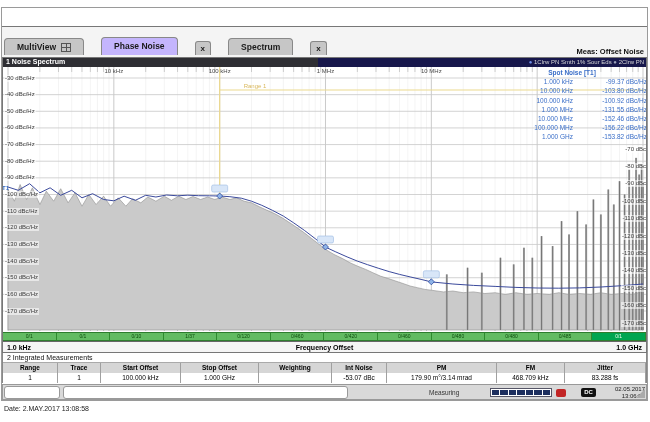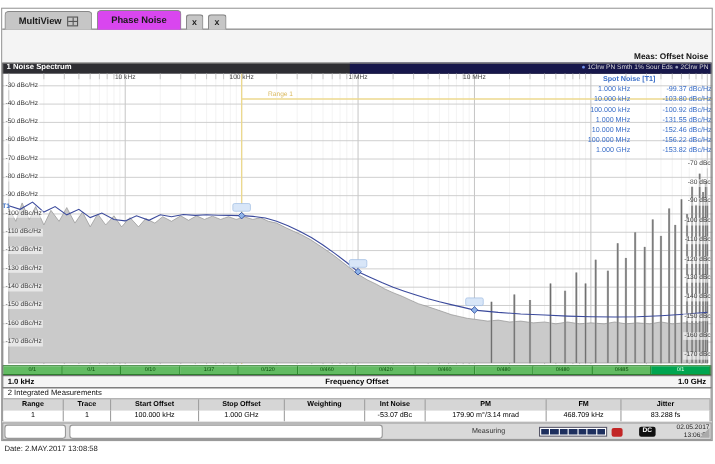--- a/index.html
+++ b/index.html
@@ -1,22 +1,22 @@
 <!DOCTYPE html>
 <html><head>
 <meta charset="utf-8">
 <style>
   html,body{margin:0;padding:0;background:#fff;font-family:"Liberation Sans",sans-serif;}
   #root{position:relative;width:650px;height:422px;background:#fff;overflow:hidden;}
   
-  #tabbar{position:absolute;left:4px;top:9px;display:flex;align-items:flex-end;gap:4px;z-index:20;}
+  #tabbar{position:absolute;left:4px;top:9px;display:flex;align-items:flex-end;gap:17px;z-index:20;}
   .tab{box-sizing:border-box;height:17px;line-height:15px;padding:0 12px;background:#c6c6c6;
        border:1px solid #888;border-bottom:none;border-radius:4px 4px 0 0;font-size:8.5px;
        font-weight:bold;color:#1a1a1a;display:flex;align-items:center;gap:5px;}
-  .tab.active{background:#d946ef;height:18px;}
+  .tab.active{background:#c4b5fd;height:18px;margin-top:28px;}
   .tab.closebtn{padding:0 5px;height:14px;line-height:12px;font-size:8px;border-radius:3px 3px 0 0;}
   .grid-ic{width:8px;height:7px;border:1px solid #555;
        background:linear-gradient(#555,#555) 50% 0/1px 100% no-repeat,linear-gradient(#555,#555) 0 50%/100% 1px no-repeat;}
   #tab-baseline{position:absolute;left:2px;top:26px;width:646px;height:1px;background:#777;z-index:19;}
   
   #hdr{position:absolute;left:2px;top:27px;width:646px;height:30px;background:#f4f4f4;z-index:5;}
   .hfield{position:absolute;display:flex;justify-content:space-between;font-size:7px;line-height:8px;}
   .hfield .lab{color:#333;}
   .hfield .val{color:#000;}
   #meas-label{position:absolute;right:6px;top:47px;font-size:7.5px;font-weight:bold;color:#111;z-index:6;}
@@ -90,20 +90,23 @@
 
   <div id="tabbar">
     <div class="tab">
       <span>MultiView</span>
       <span class="grid-ic"></span>
     </div>
     <div class="tab active">
       <span>Phase Noise</span>
     </div>
     <div class="tab closebtn">x</div>
+    <div class="tab">
+      <span>Spectrum</span>
+    </div>
     <div class="tab closebtn">x</div>
   </div>
   <div id="tab-baseline"></div>
 
   <div id="hdr"></div>
   <div class="hfield" style="left:8px;top:28.5px;width:126px">
     <span class="lab">Signal Frequency</span>
     <span class="val">5.9999998 GHz</span>
   </div>
   <div class="hfield" style="left:8px;top:38px;width:126px">

